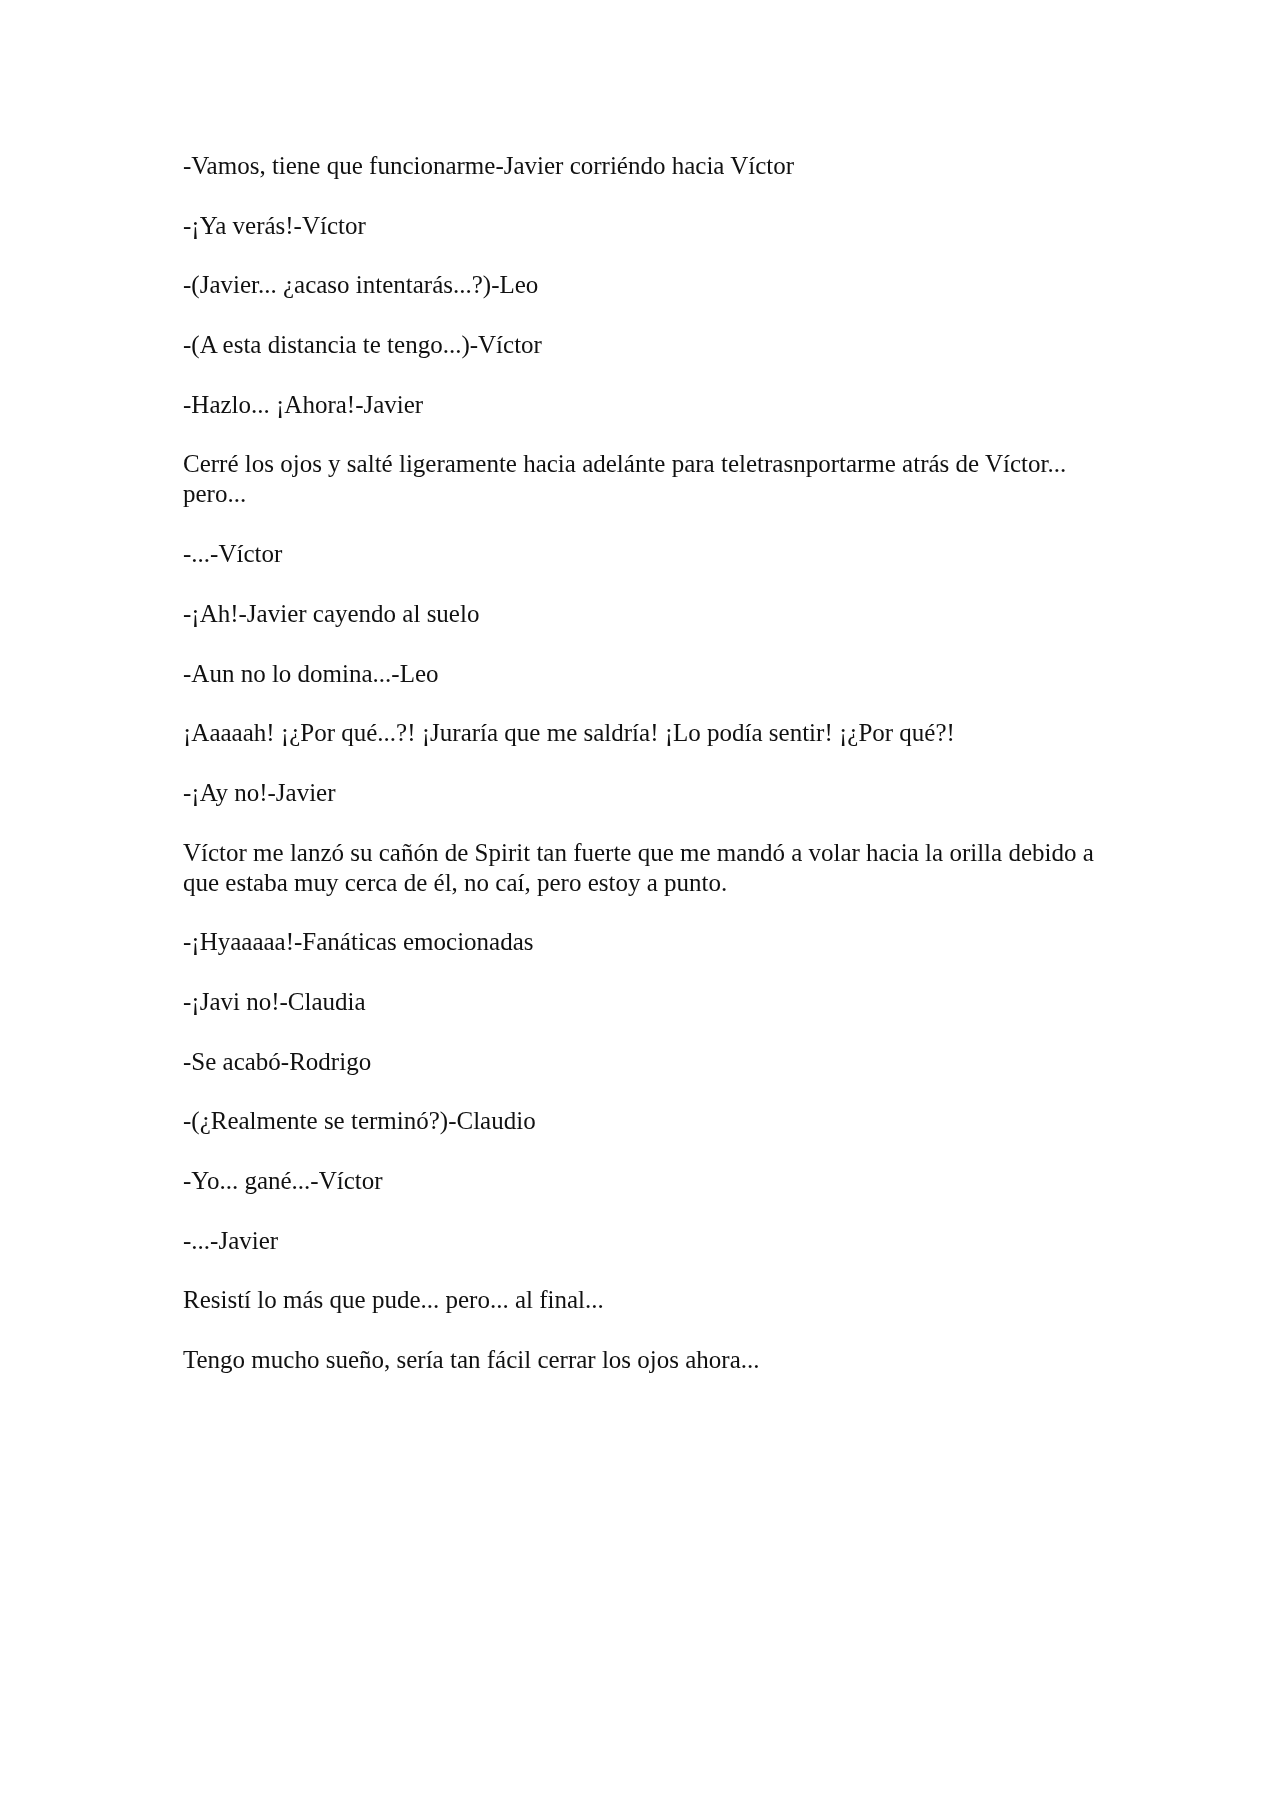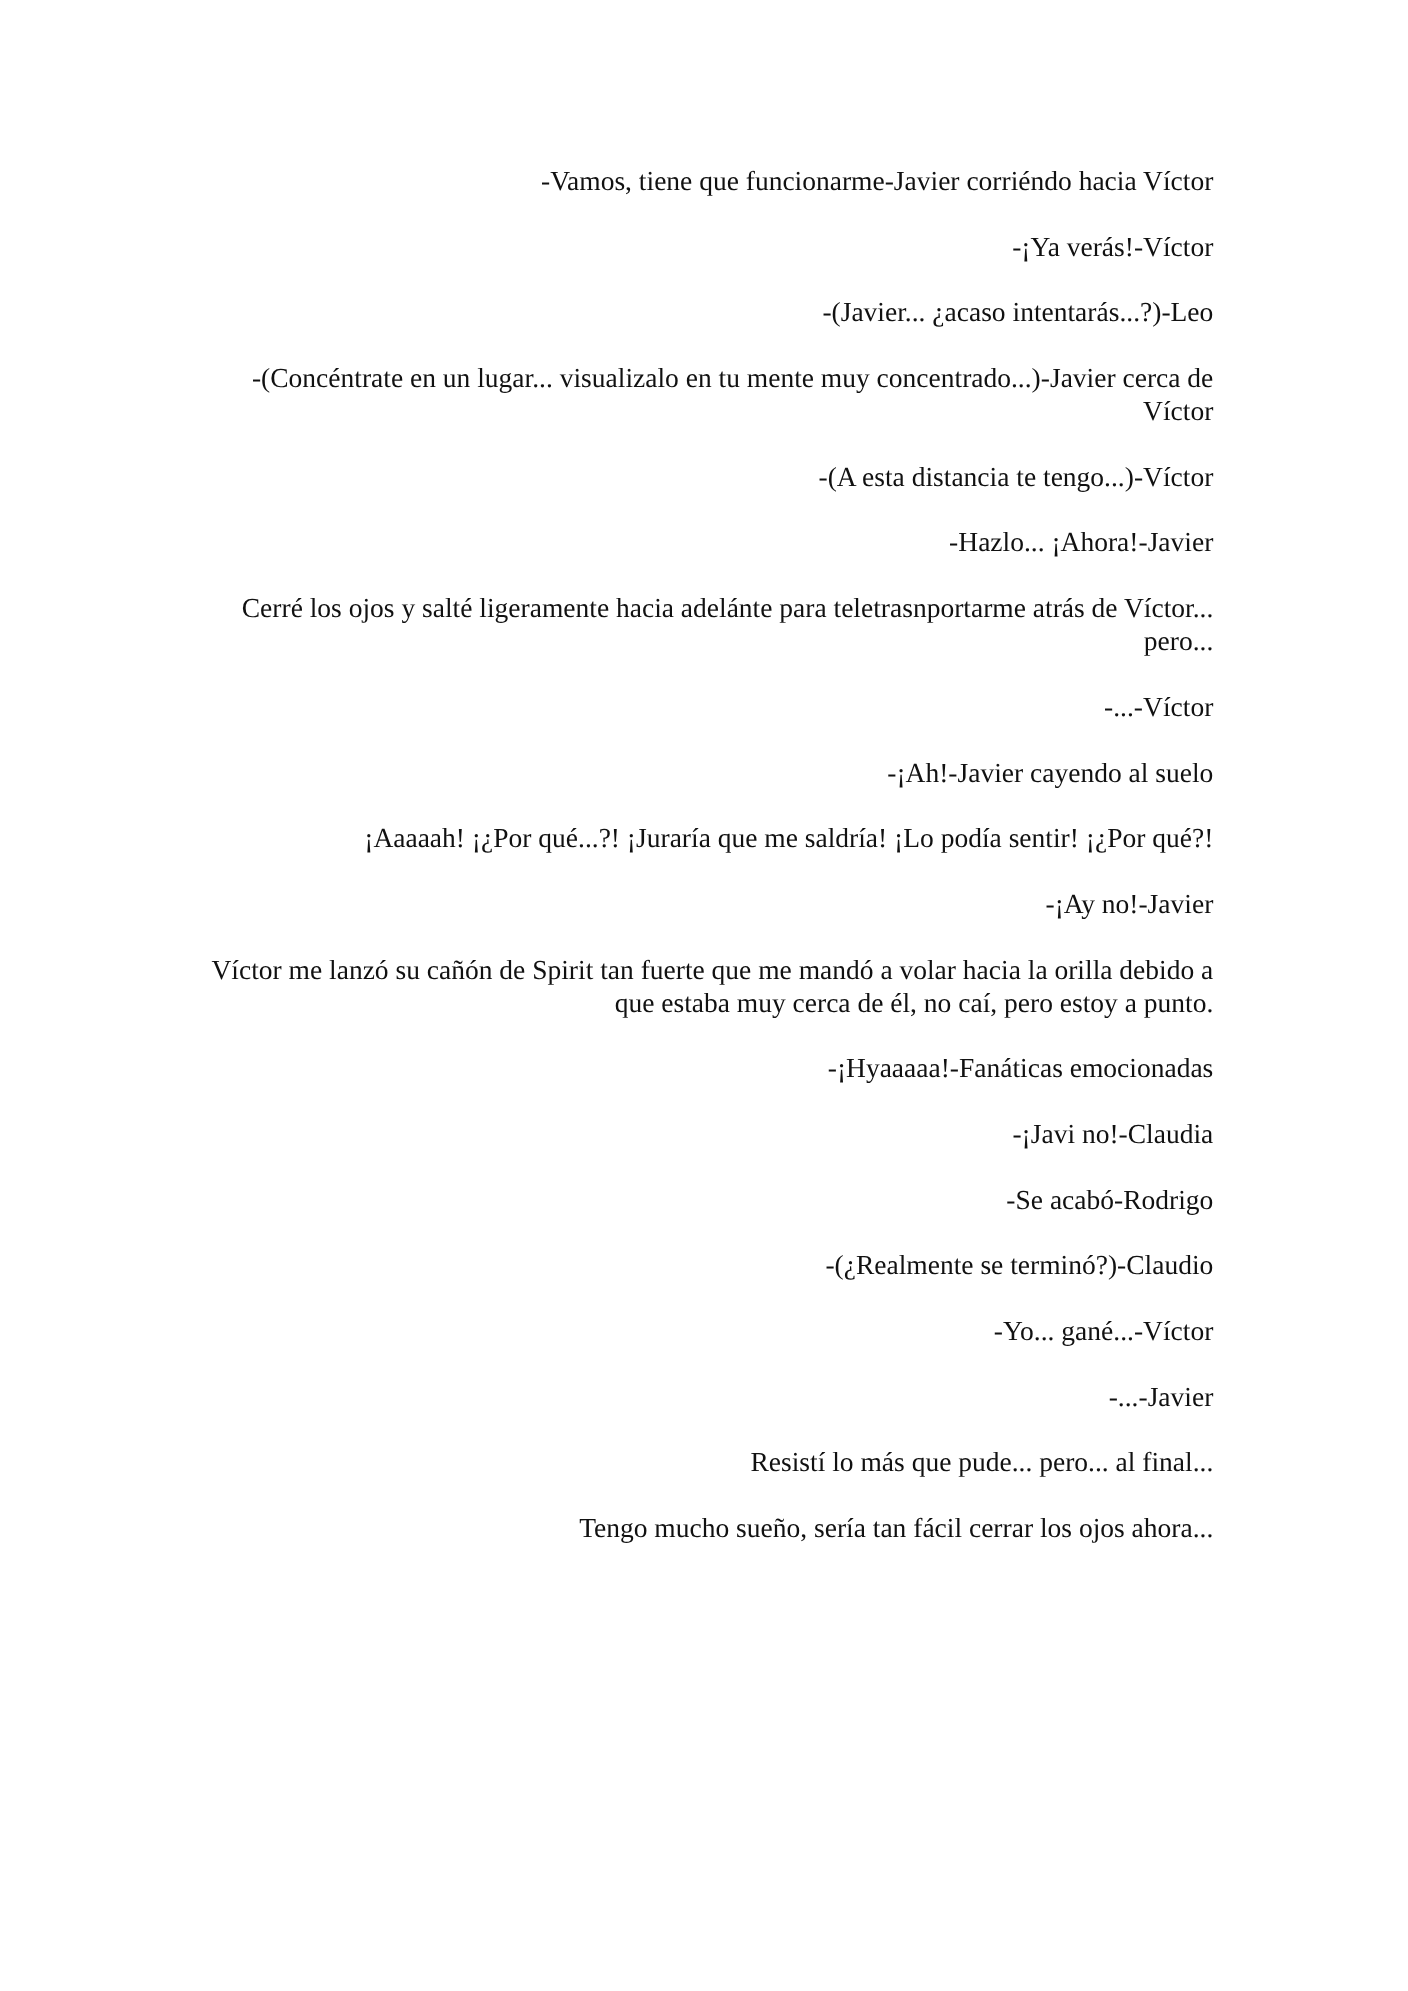--- a/index.html
+++ b/index.html
@@ -6,40 +6,39 @@
   body { width: 1280px; height: 1810px; position: relative; overflow: hidden; }
   .page {
     position: absolute;
     left: 183px;
     top: 151px;
     width: 920px;
     font-family: "Liberation Serif", "DejaVu Serif", serif;
     font-size: 25px;
     line-height: 30px;
     color: #111111;
-    text-align: right;
   }
   .page p {
     margin: 0 0 29.7px 0;
     padding: 0;
   }
 </style>
 </head>
 <body>
 
 <div class="page">
   <p>-Vamos, tiene que funcionarme-Javier corriéndo hacia Víctor</p>
   <p>-¡Ya verás!-Víctor</p>
   <p>-(Javier... ¿acaso intentarás...?)-Leo</p>
-  <p>-(Concéntrate en un lugar... visualizalo en tu mente muy concentrado...)-Javier cerca de Víctor</p>
   <p>-(A esta distancia te tengo...)-Víctor</p>
   <p>-Hazlo... ¡Ahora!-Javier</p>
   <p>Cerré los ojos y salté ligeramente hacia adelánte para teletrasnportarme atrás de Víctor... pero...</p>
   <p>-...-Víctor</p>
   <p>-¡Ah!-Javier cayendo al suelo</p>
+  <p>-Aun no lo domina...-Leo</p>
   <p>¡Aaaaah! ¡¿Por qué...?! ¡Juraría que me saldría! ¡Lo podía sentir! ¡¿Por qué?!</p>
   <p>-¡Ay no!-Javier</p>
   <p>Víctor me lanzó su cañón de Spirit tan fuerte que me mandó a volar hacia la orilla debido a que estaba muy cerca de él, no caí, pero estoy a punto.</p>
   <p>-¡Hyaaaaa!-Fanáticas emocionadas</p>
   <p>-¡Javi no!-Claudia</p>
   <p>-Se acabó-Rodrigo</p>
   <p>-(¿Realmente se terminó?)-Claudio</p>
   <p>-Yo... gané...-Víctor</p>
   <p>-...-Javier</p>
   <p>Resistí lo más que pude... pero... al final...</p>

